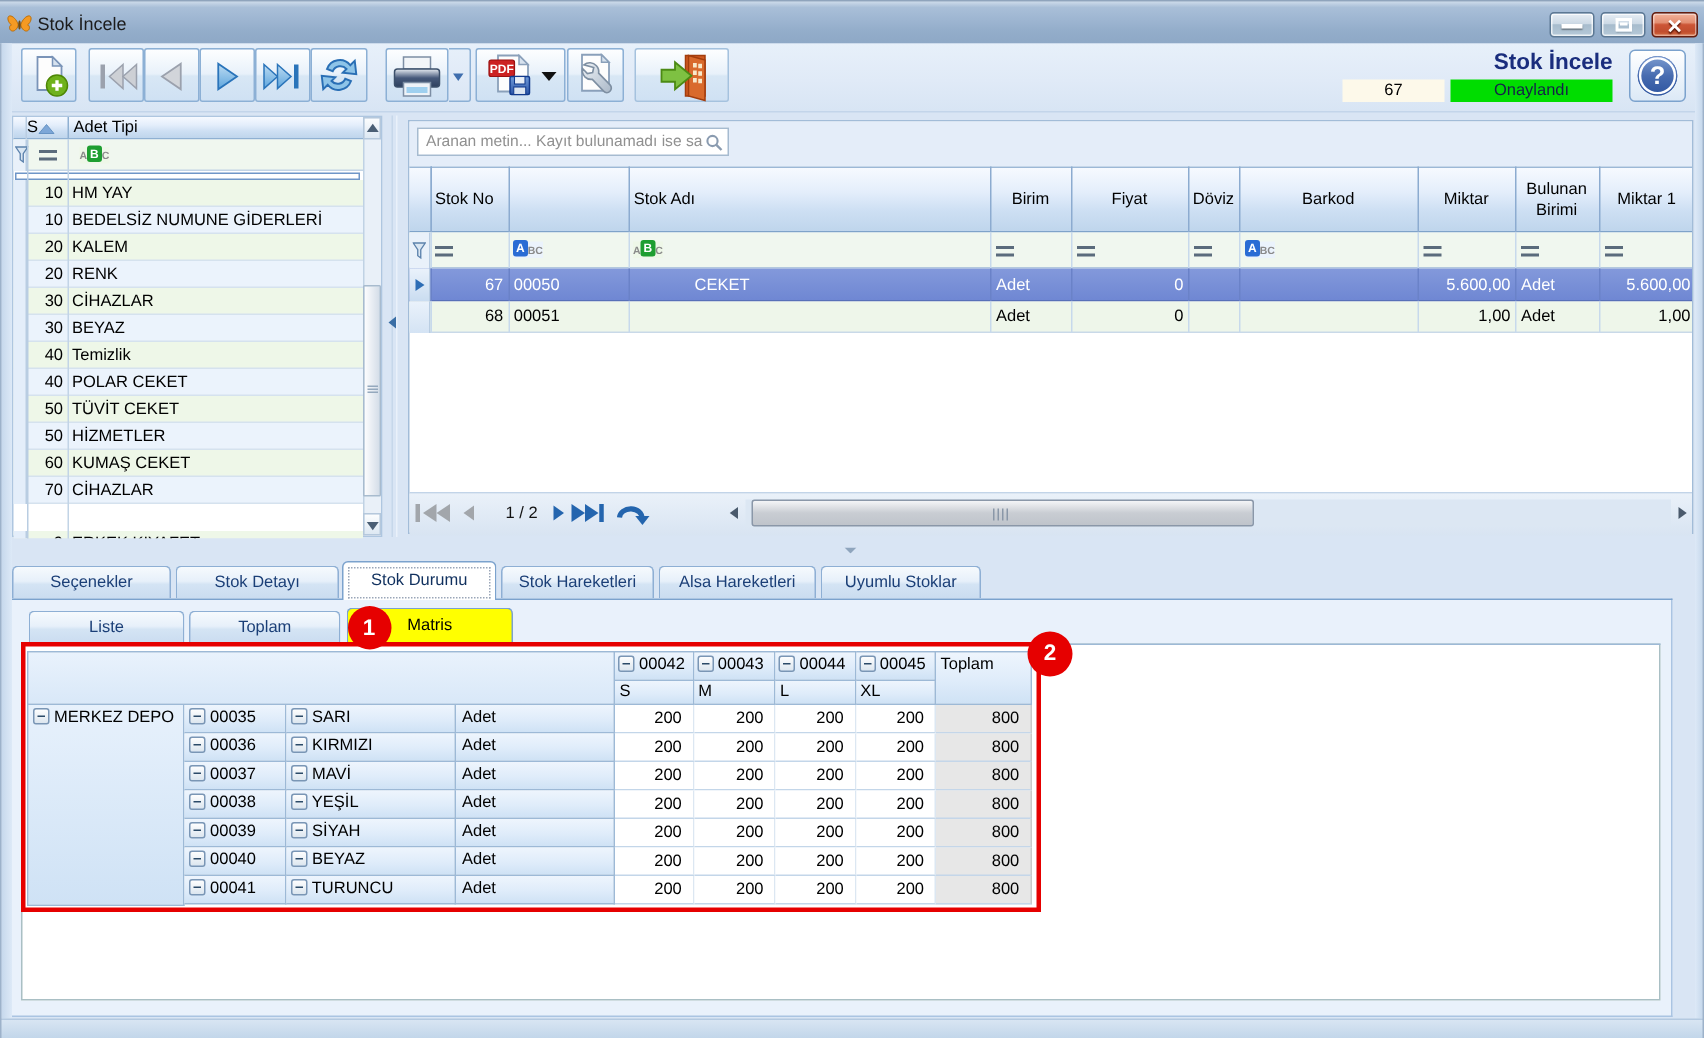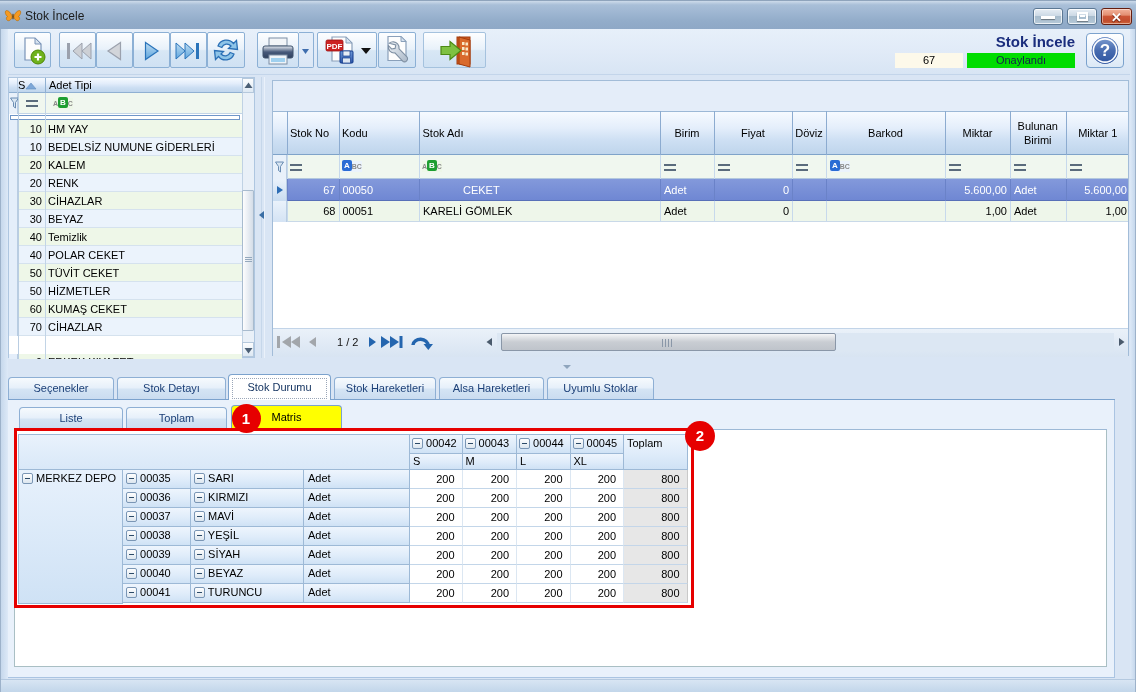--- a/index.html
+++ b/index.html
@@ -344,26 +344,29 @@
     <svg width="14" height="4" viewBox="0 0 14 4">
       <path d="M3 0 L7 4 L11 0 z" fill="#8fa5bd"></path>
     </svg>
   </div>
 
 <svg class="abs" style="left:258px; top:210px;" width="7" height="10" viewBox="0 0 7 10">
     <path d="M6 1 L1 5 L6 9 z" fill="#3a6ea5"></path>
   </svg>
 <div id="rgrid" class="abs">
 <div class="abs" style="left:0; top:0; width:855px; height:30px; background:#e4EDf9;"></div>
+<div class="abs" style="left:5px; top:4px; width:208px; height:19px; background:#fff; border:1px solid #a6bbd0; color:#909090; line-height:17px; padding-left:5px; overflow:hidden; white-space:nowrap; font-size:10.4px;">Aranan metin... Kayıt bulunamadı ise sa<svg style="position:absolute;right:3px;top:3px" width="12" height="12" viewBox="0 0 12 12">
+        <circle cx="5" cy="5" r="3.4" fill="none" stroke="#8a9bb0" stroke-width="1.4"></circle>
+        <path d="M7.6 7.6 L11 11" stroke="#8a9bb0" stroke-width="1.6"></path>
+      </svg></div>
 <div class="abs hdrgrad" style="left:0; top:30px; width:855px; height:44px; border-top:1px solid #9cb8d6; border-bottom:1px solid #7fa3c9;"></div>
 <div class="abs" style="left:13.5px; top:30px; width:1px; height:44px; background:#8cabd0;"></div>
 <div class="abs" style="left:13.5px; top:30px; width:1px; height:44px; background:#8cabd0;"></div>
 <div class="abs" style="left:17.0px; top:30px; width:46px; height:44px; line-height:44px;">Stok No</div>
 <div class="abs" style="left:65.5px; top:30px; width:1px; height:44px; background:#8cabd0;"></div>
-<div class="abs" style="left:69.0px; top:30px; width:74.5px; height:44px; line-height:44px;">Kodu</div>
 <div class="abs" style="left:146px; top:30px; width:1px; height:44px; background:#8cabd0;"></div>
 <div class="abs" style="left:149.5px; top:30px; width:235px; height:44px; line-height:44px;">Stok Adı</div>
 <div class="abs" style="left:387px; top:30px; width:1px; height:44px; background:#8cabd0;"></div>
 <div class="abs" style="left:387px; top:30px; width:54px; height:44px; line-height:44px; text-align:center;">Birim</div>
 <div class="abs" style="left:441px; top:30px; width:1px; height:44px; background:#8cabd0;"></div>
 <div class="abs" style="left:441px; top:30px; width:78px; height:44px; line-height:44px; text-align:center;">Fiyat</div>
 <div class="abs" style="left:519px; top:30px; width:1px; height:44px; background:#8cabd0;"></div>
 <div class="abs" style="left:519px; top:30px; width:34px; height:44px; line-height:44px; text-align:center;">Döviz</div>
 <div class="abs" style="left:553px; top:30px; width:1px; height:44px; background:#8cabd0;"></div>
 <div class="abs" style="left:553px; top:30px; width:119px; height:44px; line-height:44px; text-align:center;">Barkod</div>
@@ -419,21 +422,20 @@
 <div class="abs" style="left:441px; top:98px; width:1px; height:22px; background:#6a82c8;"></div>
 <div class="abs" style="left:519px; top:98px; width:1px; height:22px; background:#6a82c8;"></div>
 <div class="abs" style="left:553px; top:98px; width:1px; height:22px; background:#6a82c8;"></div>
 <div class="abs" style="left:672px; top:98px; width:1px; height:22px; background:#6a82c8;"></div>
 <div class="abs" style="left:737px; top:98px; width:1px; height:22px; background:#6a82c8;"></div>
 <div class="abs" style="left:792.5px; top:98px; width:1px; height:22px; background:#6a82c8;"></div>
 <div class="abs" style="left:0; top:120px; width:855px; height:21px; background:#eef6ea; border-bottom:1px solid #c9d9e8;"></div>
 <div class="abs" style="left:0; top:120px; width:13.5px; height:21px; background:linear-gradient(#eaf2fb,#d4e3f4); border-right:1px solid #b9cde2;"></div>
 <div class="abs" style="left:13.5px; width:49px; text-align:right; top:120px; height:21px; line-height:21px;">68</div>
 <div class="abs" style="left:69.5px; width:70.5px; text-align:left; top:120px; height:21px; line-height:21px;">00051</div>
-<div class="abs" style="left:150px; width:231px; text-align:left; top:120px; height:21px; line-height:21px;">KARELİ GÖMLEK</div>
 <div class="abs" style="left:391px; width:44px; text-align:left; top:120px; height:21px; line-height:21px;">Adet</div>
 <div class="abs" style="left:441px; width:75px; text-align:right; top:120px; height:21px; line-height:21px;">0</div>
 <div class="abs" style="left:672px; width:62px; text-align:right; top:120px; height:21px; line-height:21px;">1,00</div>
 <div class="abs" style="left:741px; width:45.5px; text-align:left; top:120px; height:21px; line-height:21px;">Adet</div>
 <div class="abs" style="left:792.5px; width:61.5px; text-align:right; top:120px; height:21px; line-height:21px;">1,00</div>
 <div class="abs" style="left:13.5px; top:120px; width:1px; height:21px; background:#c7d9ec;"></div>
 <div class="abs" style="left:65.5px; top:120px; width:1px; height:21px; background:#c7d9ec;"></div>
 <div class="abs" style="left:146px; top:120px; width:1px; height:21px; background:#c7d9ec;"></div>
 <div class="abs" style="left:387px; top:120px; width:1px; height:21px; background:#c7d9ec;"></div>
 <div class="abs" style="left:441px; top:120px; width:1px; height:21px; background:#c7d9ec;"></div>

